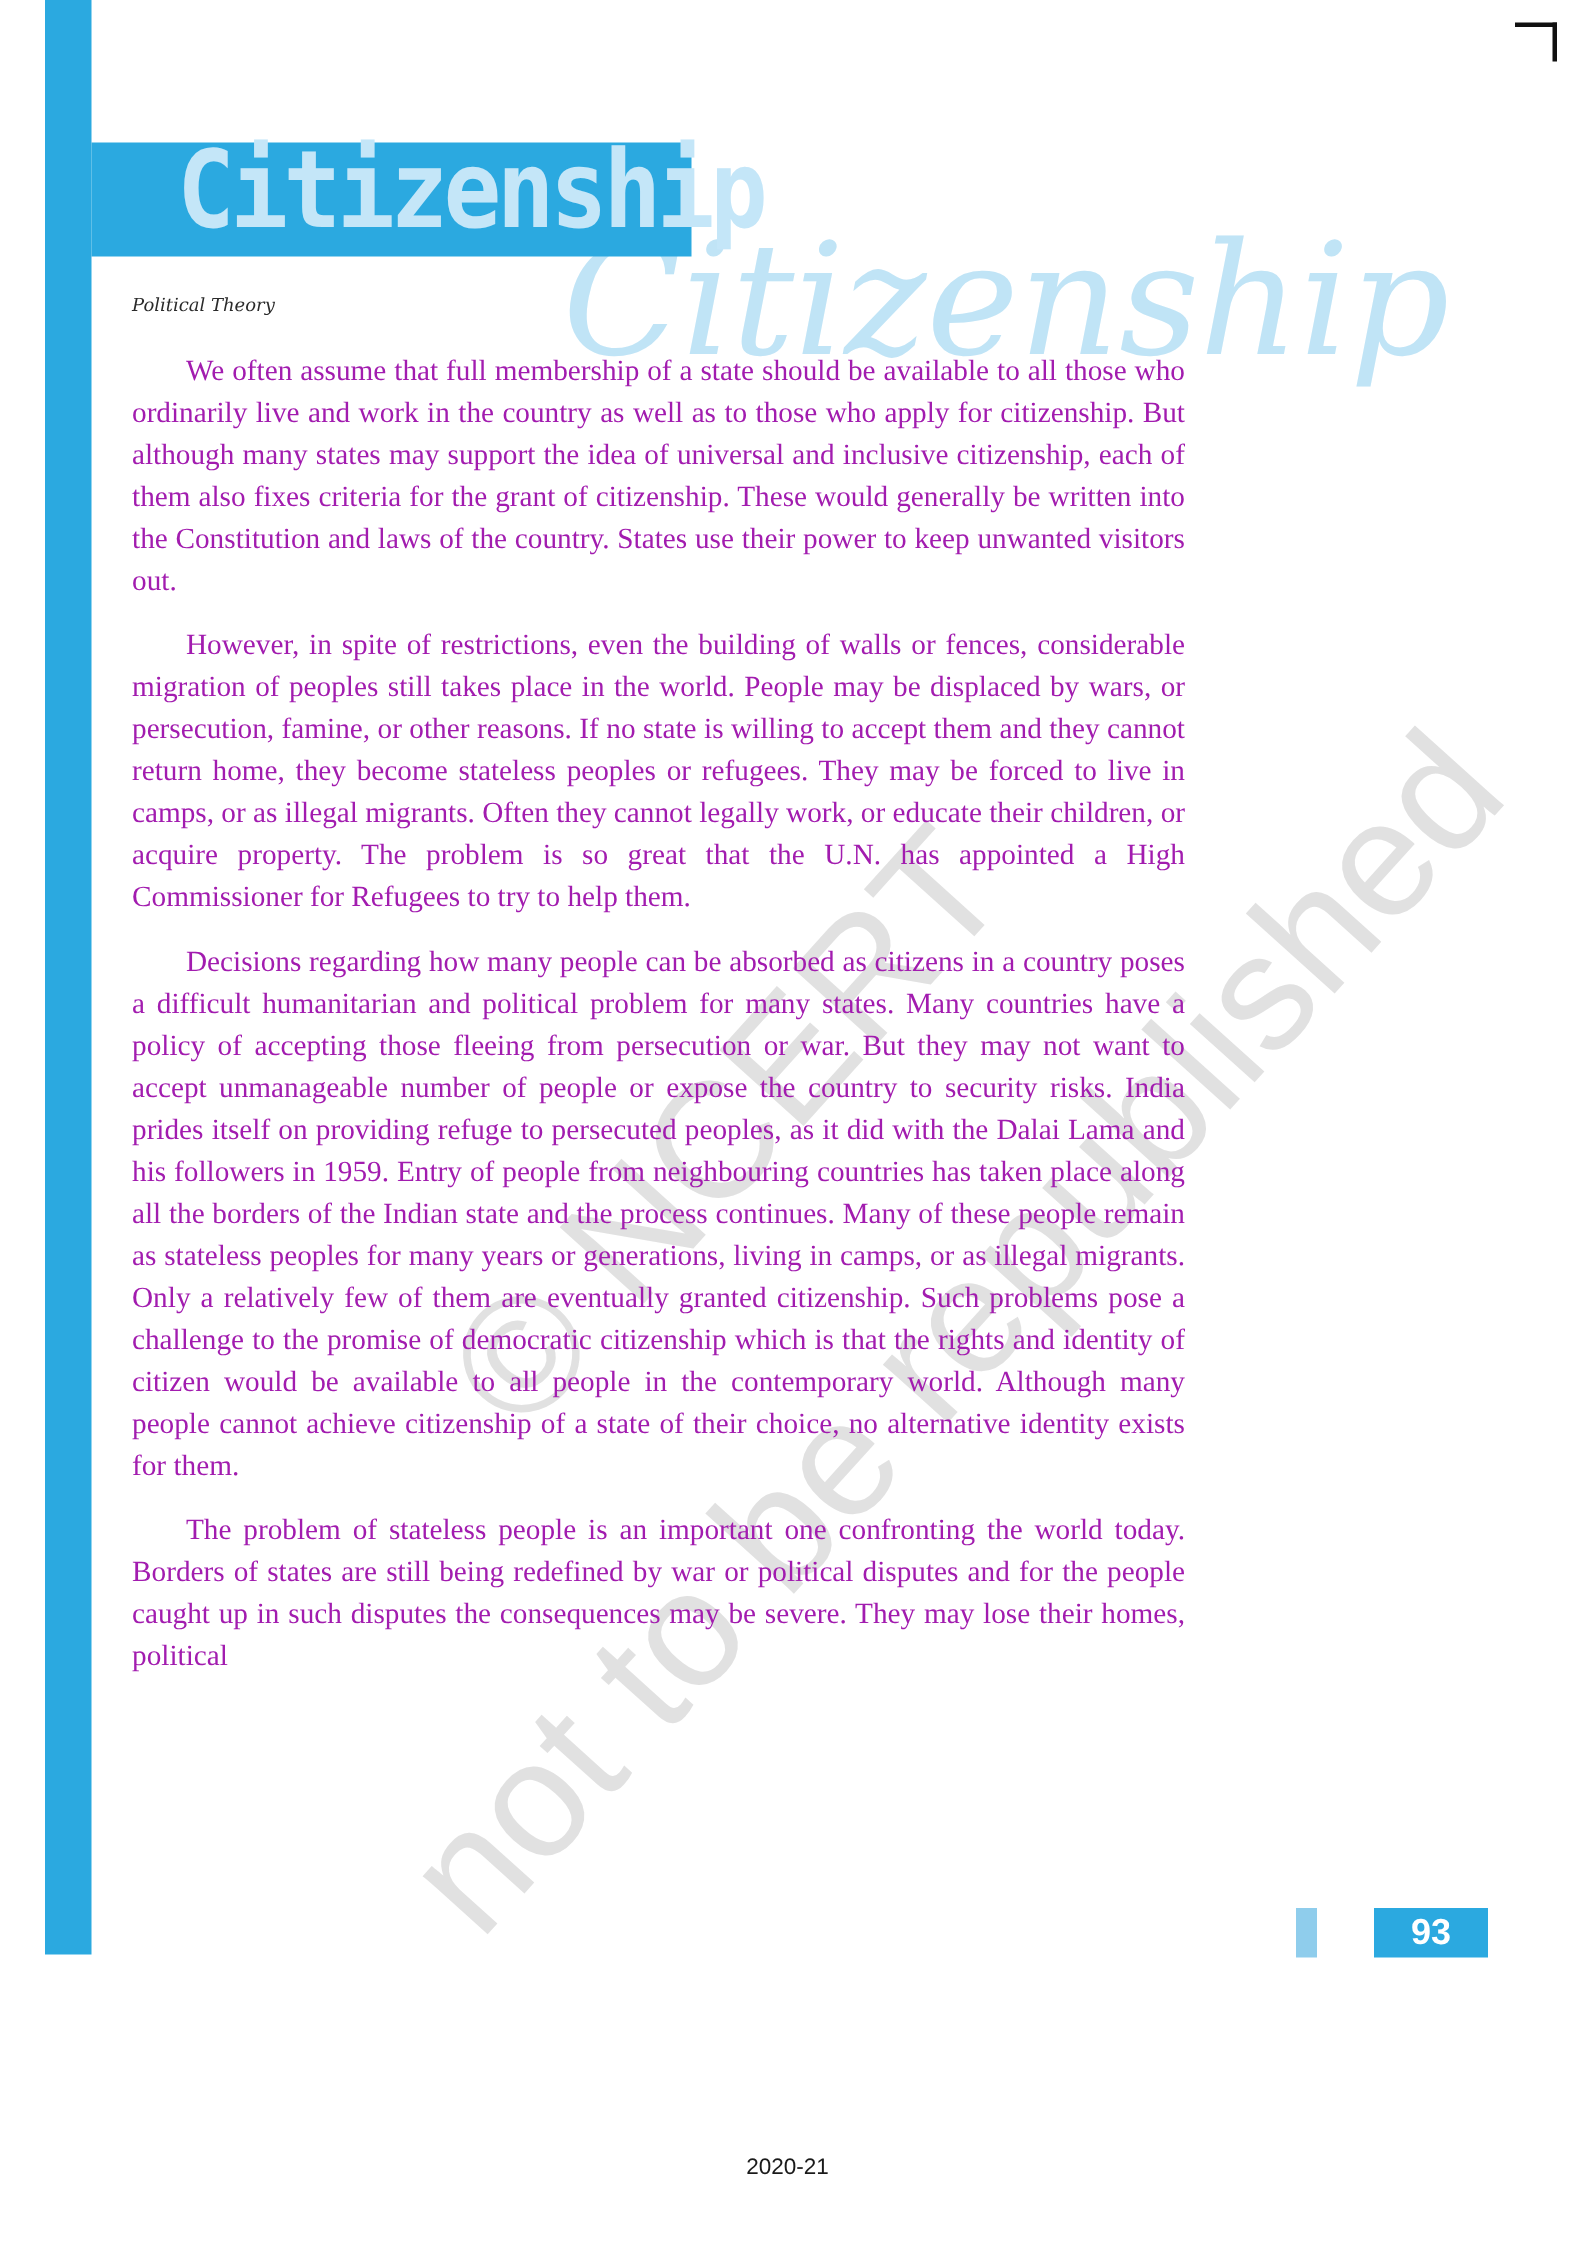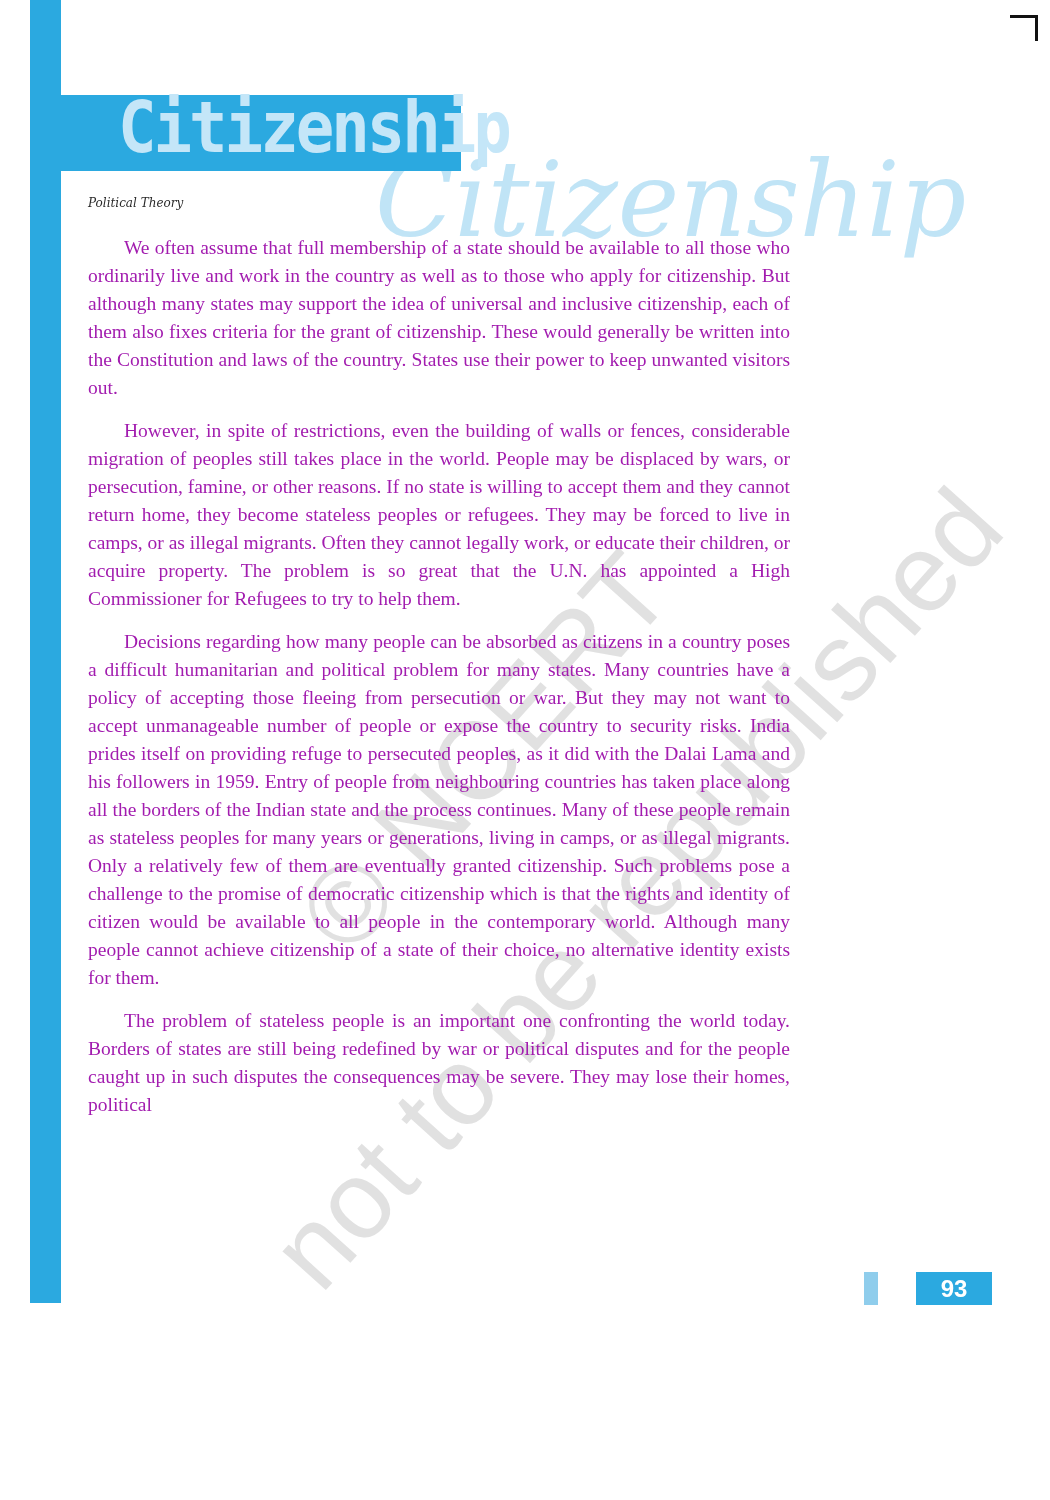--- a/index.html
+++ b/index.html
@@ -170,14 +170,15 @@
   <main class="content">
     <p>We often assume that full membership of a state should be available to all those who ordinarily live and work in the country as well as to those who apply for citizenship. But although many states may support the idea of universal and inclusive citizenship, each of them also fixes criteria for the grant of citizenship. These would generally be written into the Constitution and laws of the country. States use their power to keep unwanted visitors out.</p>
     <p>However, in spite of restrictions, even the building of walls or fences, considerable migration of peoples still takes place in the world. People may be displaced by wars, or persecution, famine, or other reasons. If no state is willing to accept them and they cannot return home, they become stateless peoples or refugees. They may be forced to live in camps, or as illegal migrants. Often they cannot legally work, or educate their children, or acquire property. The problem is so great that the U.N. has appointed a High Commissioner for Refugees to try to help them.</p>
     <p>Decisions regarding how many people can be absorbed as citizens in a country poses a difficult humanitarian and political problem for many states. Many countries have a policy of accepting those fleeing from persecution or war. But they may not want to accept unmanageable number of people or expose the country to security risks. India prides itself on providing refuge to persecuted peoples, as it did with the Dalai Lama and his followers in 1959. Entry of people from neighbouring countries has taken place along all the borders of the Indian state and the process continues. Many of these people remain as stateless peoples for many years or generations, living in camps, or as illegal migrants. Only a relatively few of them are eventually granted citizenship. Such problems pose a challenge to the promise of democratic citizenship which is that the rights and identity of citizen would be available to all people in the contemporary world. Although many people cannot achieve citizenship of a state of their choice, no alternative identity exists for them.</p>
     <p>The problem of stateless people is an important one confronting the world today. Borders of states are still being redefined by war or political disputes and for the people caught up in such disputes the consequences may be severe. They may lose their homes, political</p>
   </main>
 
   <div class="badge-accent"></div>
   <div class="page-badge">93</div>
 
+  <div class="footer-year">2020-21</div>
 
 </div>
 
 </body></html>

